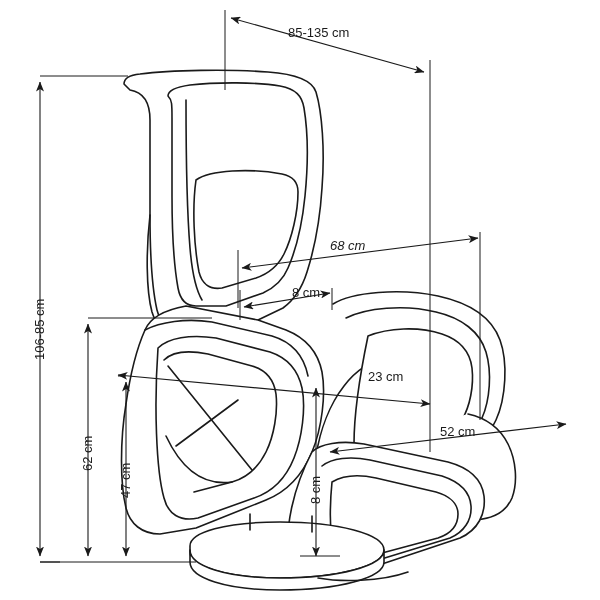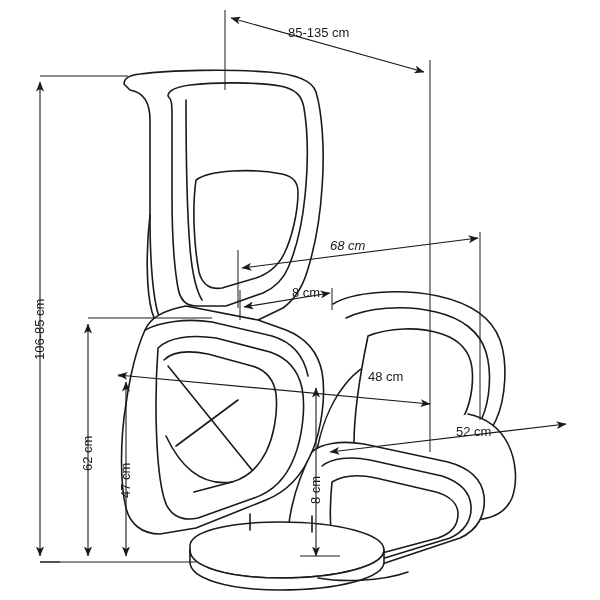--- a/index.html
+++ b/index.html
@@ -257,23 +257,23 @@
 
     </g>
   </svg>
 
   <div class="dim-label" style="left:288px; top:26px;">85-135 cm</div>
 
   <div class="dim-label" style="left:330px; top:239px;font-style:italic;">68 cm</div>
 
   <div class="dim-label" style="left:292px; top:286px;">8 cm</div>
 
-  <div class="dim-label" style="left:368px; top:370px;">48 cm</div>
-
-  <div class="dim-label" style="left:456px; top:425px;">52 cm</div>
+  <div class="dim-label" style="left:368px; top:370px;">23 cm</div>
+
+  <div class="dim-label" style="left:440px; top:425px;">52 cm</div>
 
   <div class="dim-label rot90" style="left:33px; top:360px;">106-85 cm</div>
 
   <div class="dim-label rot90" style="left:81px; top:471px;">62 cm</div>
 
   <div class="dim-label rot90" style="left:119px; top:498px;">47 cm</div>
 
   <div class="dim-label rot90" style="left:309px; top:504px;">8 cm</div>
 
 </div>

